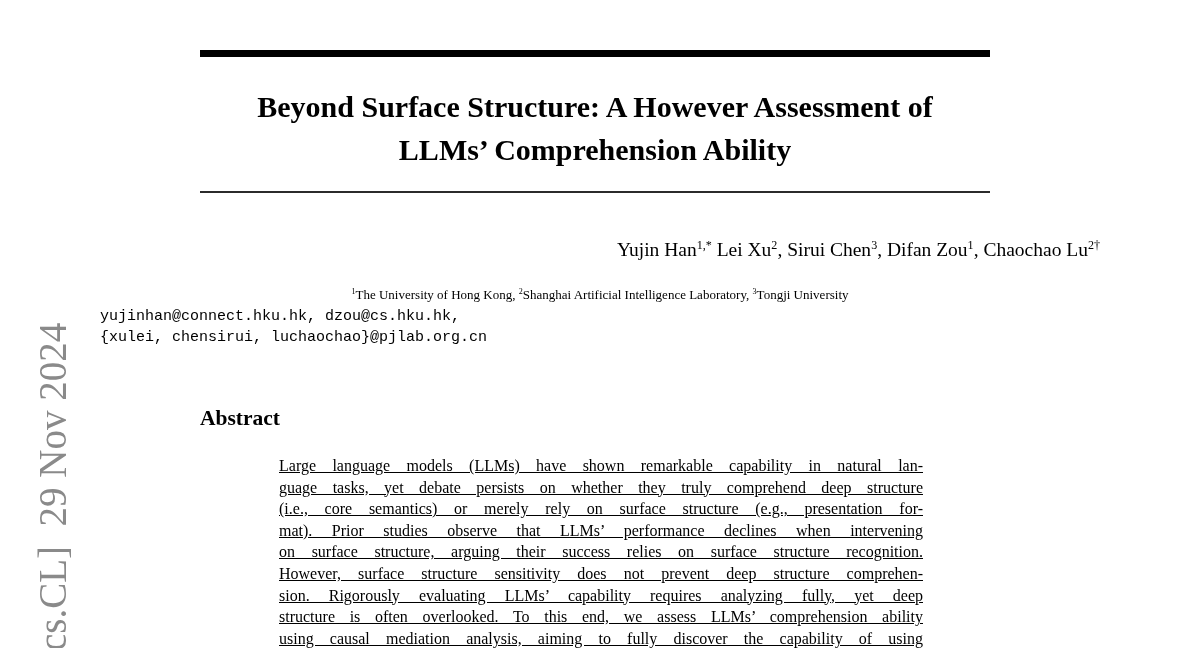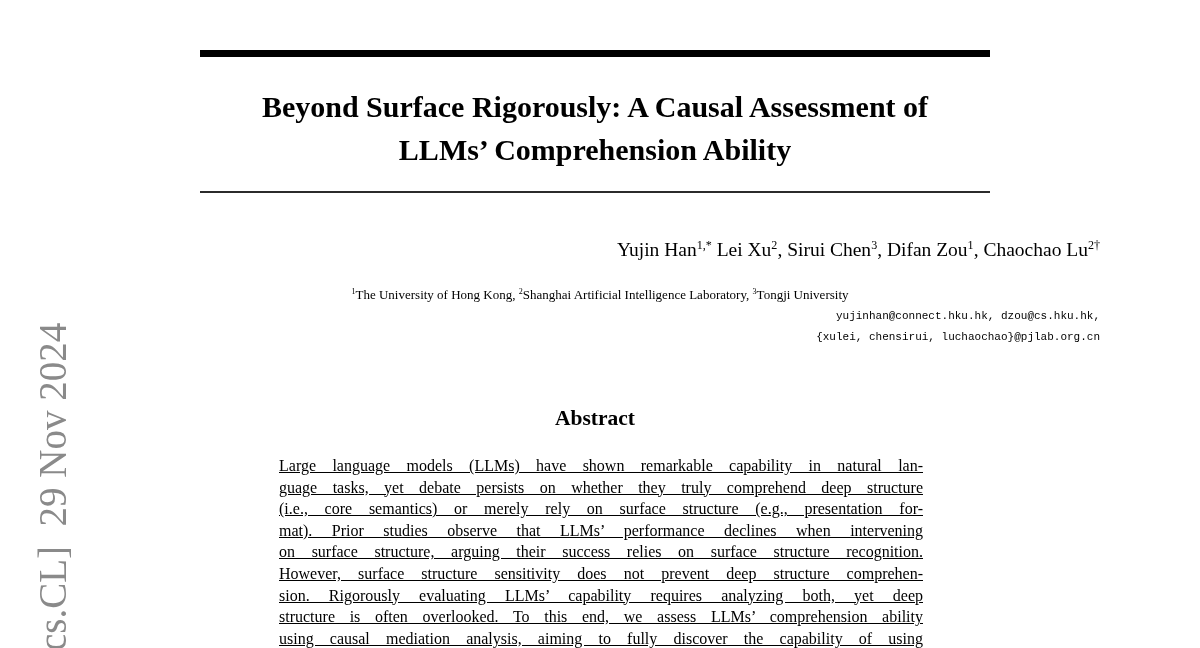--- a/index.html
+++ b/index.html
@@ -65,31 +65,30 @@
     left: 100px; top: 287px;
     width: 1000px;
     text-align: center;
     font-size: 13px;
     white-space: nowrap;
   }
   .emails {
     position: absolute;
     left: 100px; top: 306px;
     width: 1000px;
-    text-align: right;
+    text-align: left;
     font-family: "Liberation Mono", monospace;
-    font-size: 11px;
+    font-size: 15px;
     line-height: 21px;
   }
   .abs-heading {
     position: absolute;
     left: 200px; top: 406px;
     width: 790px;
     margin: 0;
-    text-align: center;
     font-size: 21.5px;
     font-weight: bold;
   }
   .abstract {
     position: absolute;
     left: 279px; top: 455px;
     width: 644px;
     font-size: 16px;
     line-height: 21.6px;
     text-decoration: underline;
@@ -102,21 +101,21 @@
 </head>
 <body>
 
 <div class="page">
 
   <div class="watermark">[cs.CL]  29 Nov 2024</div>
 
   <div class="rule-thick"></div>
 
   <h1 class="title">
-    <span>Beyond Surface Rigorously: A Causal Assessment of</span>
+    <span>Beyond Surface Structure: A However Assessment of</span>
     <span>LLMs’ Comprehension Ability</span>
   </h1>
 
   <div class="rule-thin"></div>
 
   <div class="authors">
     <span><span>Yujin Han</span><sup>1,*</sup><span> </span></span><span><span>Lei Xu</span><sup>2</sup><span>, </span></span><span><span>Sirui Chen</span><sup>3</sup><span>, </span></span><span><span>Difan Zou</span><sup>1</sup><span>, </span></span><span><span>Chaochao Lu</span><sup>2†</sup><span></span></span>
   </div>
 
   <div class="affils">
@@ -130,18 +129,18 @@
 
   <h2 class="abs-heading">Abstract</h2>
 
   <div class="abstract">
     <div class="abs-line">Large language models (LLMs) have shown remarkable capability in natural lan-</div>
     <div class="abs-line">guage tasks, yet debate persists on whether they truly comprehend deep structure</div>
     <div class="abs-line">(i.e., core semantics) or merely rely on surface structure (e.g., presentation for-</div>
     <div class="abs-line">mat). Prior studies observe that LLMs’ performance declines when intervening</div>
     <div class="abs-line">on surface structure, arguing their success relies on surface structure recognition.</div>
     <div class="abs-line">However, surface structure sensitivity does not prevent deep structure comprehen-</div>
-    <div class="abs-line">sion. Rigorously evaluating LLMs’ capability requires analyzing both, yet deep</div>
+    <div class="abs-line">sion. Rigorously evaluating LLMs’ capability requires analyzing fully, yet deep</div>
     <div class="abs-line">structure is often overlooked. To this end, we assess LLMs’ comprehension ability</div>
     <div class="abs-line">using causal mediation analysis, aiming to fully discover the capability of using</div>
   </div>
 
 </div>
 
 </body></html>

